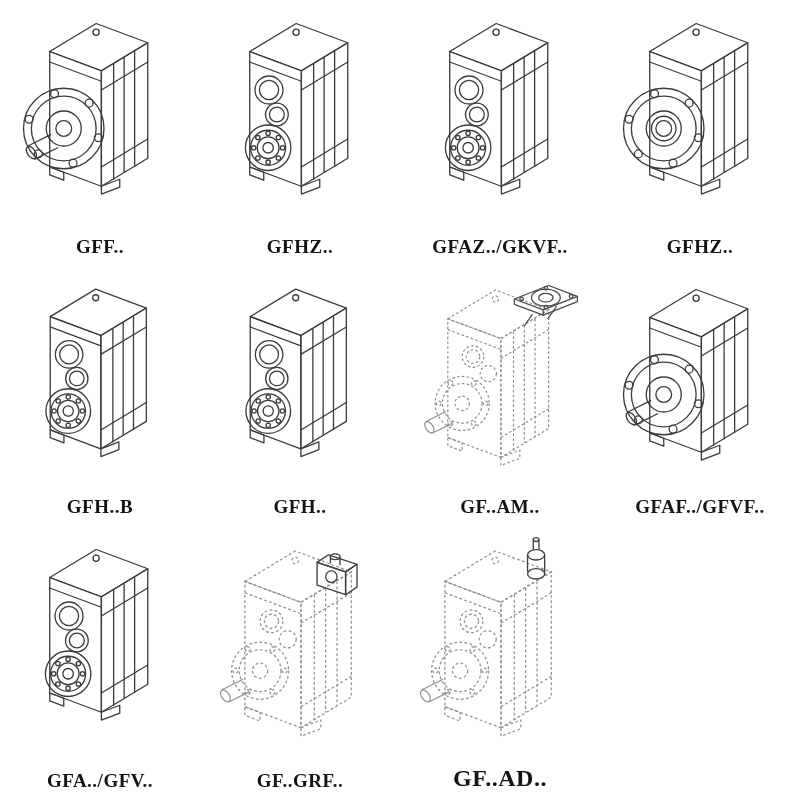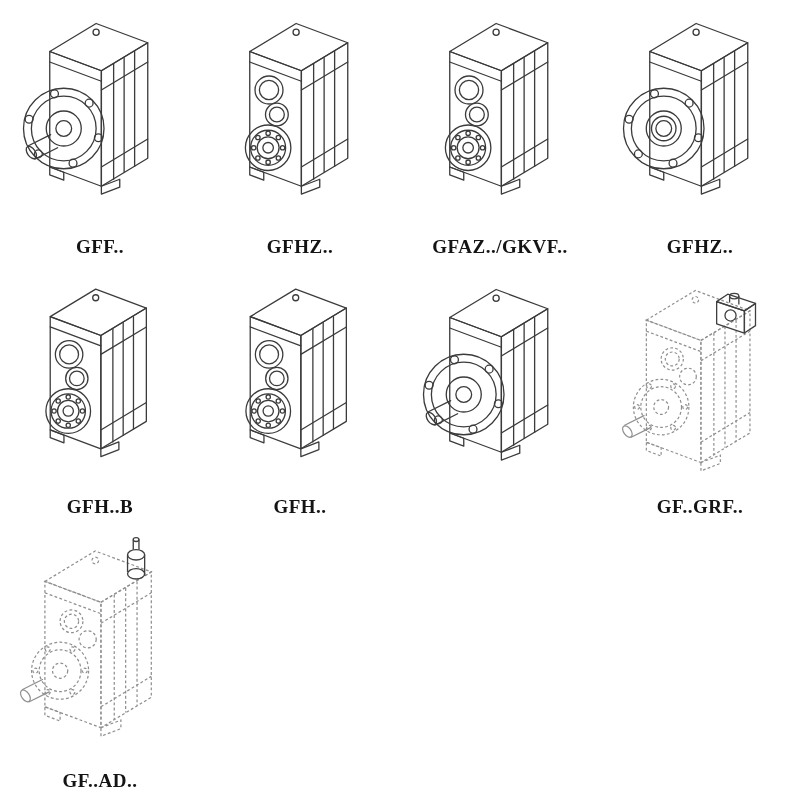--- a/index.html
+++ b/index.html
@@ -236,28 +236,41 @@
       <figcaption class="label">GFH..B</figcaption>
     </figure>
 
     <figure class="cell">
       <svg class="dwg" viewBox="0 0 200 240" width="172" height="206">
           <use href="#g-bore"></use>
         </svg>
       <figcaption class="label">GFH..</figcaption>
     </figure>
 
+    <figure class="cell">
+      <svg class="dwg" viewBox="0 0 200 240" width="180" height="216">
+          <use href="#g-am"></use>
+        </svg>
+      <figcaption class="label">GF..AM..</figcaption>
+    </figure>
 
 
     <figure class="cell">
       <svg class="dwg" viewBox="0 0 200 240" width="175" height="210">
           <use href="#g-flange"></use>
         </svg>
-    </figure>
-
+      <figcaption class="label">GFAF../GFVF..</figcaption>
+    </figure>
+
+    <figure class="cell">
+      <svg class="dwg" viewBox="0 0 200 240" width="175" height="210">
+          <use href="#g-bore"></use>
+        </svg>
+      <figcaption class="label">GFA../GFV..</figcaption>
+    </figure>
 
     <figure class="cell">
       <svg class="dwg" viewBox="0 0 200 240" width="196" height="228">
           <use href="#g-grf"></use>
         </svg>
       <figcaption class="label">GF..GRF..</figcaption>
     </figure>
 
     <figure class="cell">
       <svg class="dwg" viewBox="0 0 200 240" width="196" height="228">

